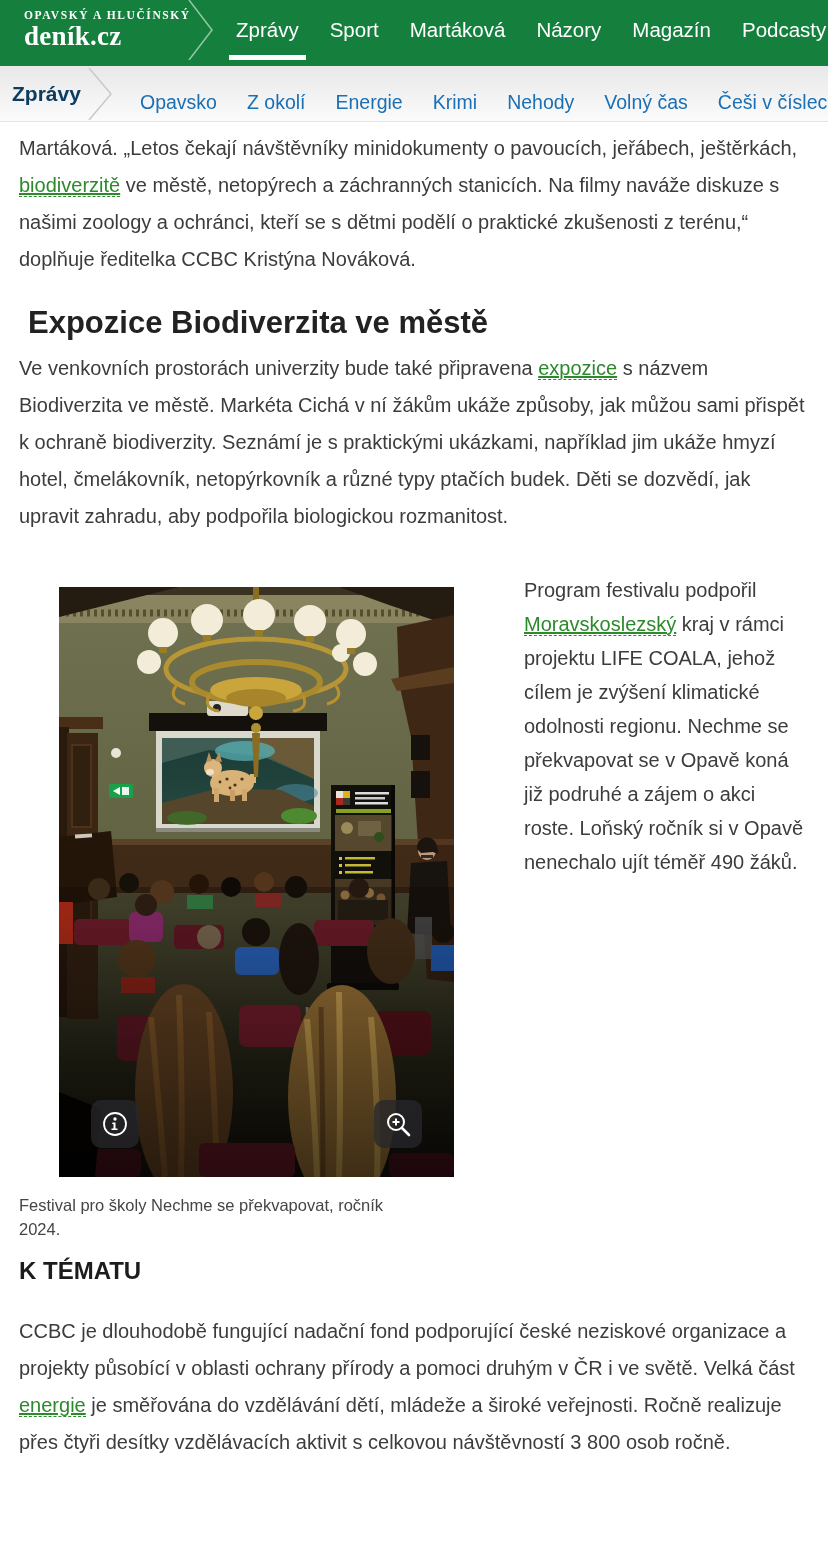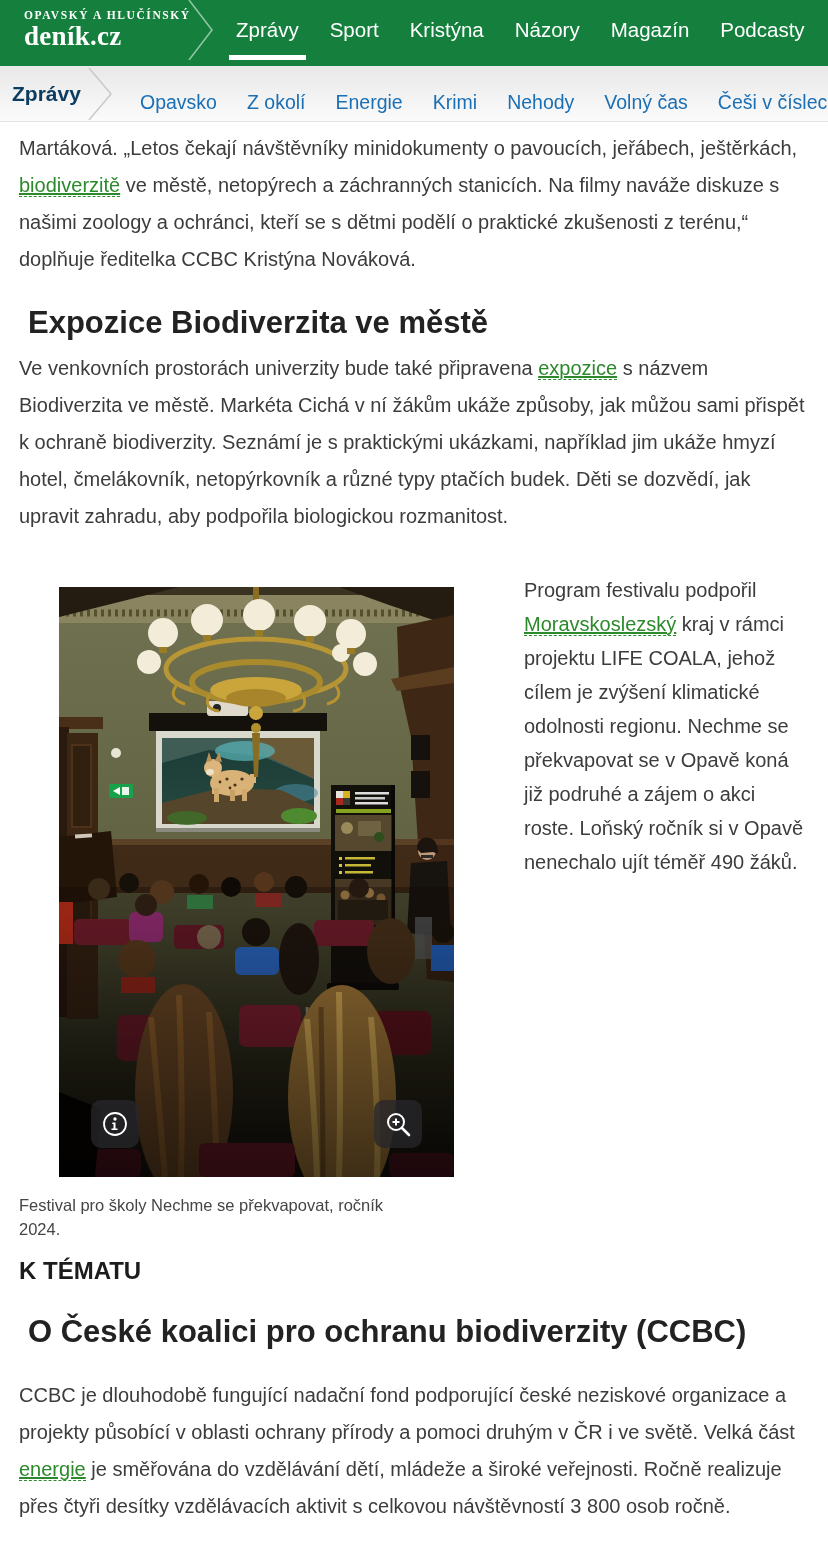--- a/index.html
+++ b/index.html
@@ -48,21 +48,21 @@
   <div class="brand">
     <div class="brand-region">OPAVSKÝ A HLUČÍNSKÝ</div>
     <div class="brand-logo">deník.cz</div>
   </div>
   <svg class="header-chevron" width="30" height="60" viewBox="0 0 30 60">
     <polyline points="3,0 26,30 3,60" fill="none" stroke="rgba(255,255,255,.55)" stroke-width="1.5"></polyline>
   </svg>
   <nav class="main-nav">
     <a class="active">Zprávy</a>
     <a>Sport</a>
-    <a>Kristýna</a>
+    <a>Martáková</a>
     <a>Názory</a>
     <a>Magazín</a>
     <a>Podcasty</a>
   </nav>
 </div>
 
 <div class="subnav">
   <div class="subnav-section">Zprávy</div>
   <svg class="subnav-chevron" width="30" height="52" viewBox="0 0 30 52">
     <polyline points="3,0 25,26 3,52" fill="none" stroke="#c9c9c9" stroke-width="1.5"></polyline>
@@ -304,17 +304,16 @@
       </button>
     </figure>
 
     <div class="side"><span>Program festivalu podpořil </span><a class="green">Moravskoslezský</a><span> kraj v rámci projektu LIFE COALA, jehož cílem je zvýšení klimatické odolnosti regionu. Nechme se překvapovat se v Opavě koná již podruhé a zájem o akci roste. Loňský ročník si v Opavě nenechalo ujít téměř 490 žáků.</span></div>
   </div>
 
   <div class="caption">Festival pro školy Nechme se překvapovat, ročník 2024.</div>
 
   <h3 class="k-tematu">K TÉMATU</h3>
 
-  <h2 class="ccbc">O České koalici pro ochranu biodiverzity (CCBC)</h2>
 
   <p class="body last"><span>CCBC je dlouhodobě fungující nadační fond podporující české neziskové organizace a projekty působící v oblasti ochrany přírody a pomoci druhým v ČR i ve světě. Velká část </span><a class="green">energie</a><span> je směřována do vzdělávání dětí, mládeže a široké veřejnosti. Ročně realizuje přes čtyři desítky vzdělávacích aktivit s celkovou návštěvností 3 800 osob ročně.</span></p>
 
 </div>
 
 </body></html>

